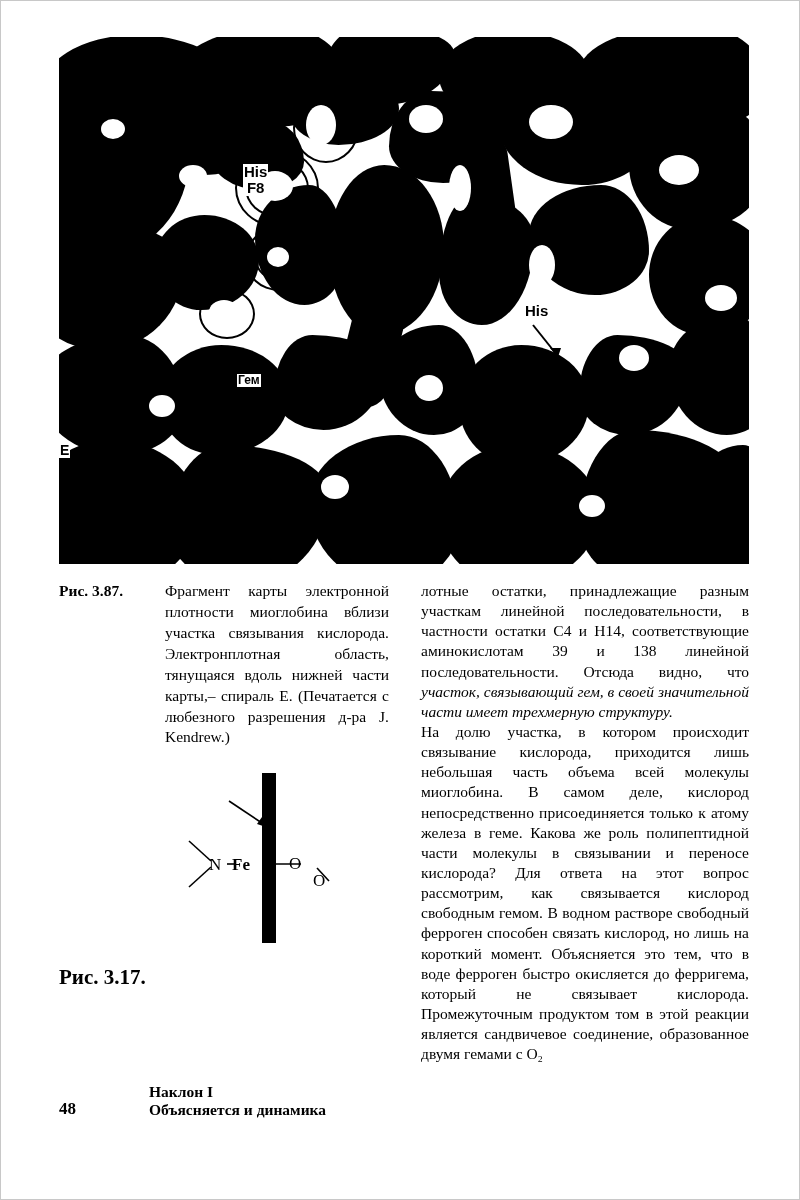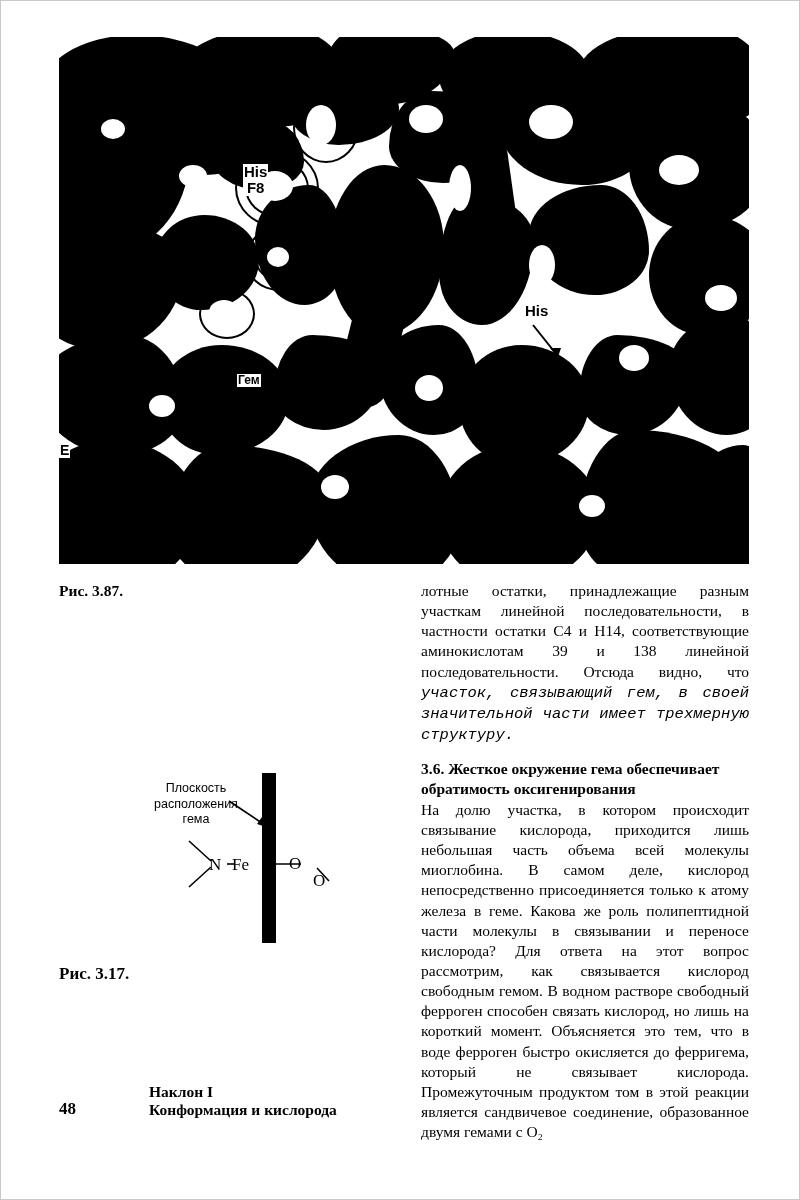--- a/index.html
+++ b/index.html
@@ -128,31 +128,31 @@
     font-size: 12.5px;
     line-height: 1.25;
     font-weight: normal;
   }
   .atom {
     position: absolute;
     font-family: "Liberation Serif", serif;
     font-size: 17px;
   }
   .atom-n { left: 80px; top: 82px; }
-  .atom-fe { left: 103px; top: 82px; }
+  .atom-fe { left: 103px; top: 82px; font-weight: bold; }
   .atom-o1 { left: 160px; top: 81px; }
   .atom-o2 { left: 184px; top: 98px; }
 
   
   .cap317 {
     position: absolute;
     left: 58px;
     top: 962px;
     width: 330px;
-    font-size: 17px;
+    font-size: 21px;
     line-height: 1.35;
   }
   .folio {
     position: absolute;
     left: 58px;
     top: 1098px;
     font-weight: bold;
     font-size: 17px;
   }
   .footer-part {
@@ -174,21 +174,21 @@
   .col-right {
     position: absolute;
     left: 420px;
     top: 580px;
     width: 328px;
     font-size: 15.5px;
     line-height: 1.30;
     text-align: justify;
   }
   .col-right p { margin: 0 0 0 0; text-indent: 0; }
-  .col-right .it { font-style: italic; font-family: Liberation Mono, monospace; }
+  .col-right .it { font-style: italic; }
   .sec-head {
     font-weight: bold;
     margin-top: 14px;
     margin-bottom: 2px;
     text-align: left;
     line-height: 1.25;
   }
 </style>
 </head>
 <body>
@@ -287,28 +287,24 @@
         <div>F8</div>
       </div>
       <div class="map-label lbl-his2">His</div>
       <div class="map-label lbl-gem">Гем</div>
       <div class="map-label lbl-e">E</div>
     </div>
   </div>
 
   <div class="cap316">
     <span class="cap-label">Рис. 3.87.</span>
+    <div class="cap-body">Фрагмент карты электронной плотности миоглобина вблизи участка связывания кислорода. Электронплотная область, тянущаяся вдоль нижней части карты,– спираль Е. (Печатается с любезного разрешения д-ра J. Kendrew.)</div>
   </div>
 
   <div class="figure-heme">
-    <div class="heme-cap-txt">
-      <div>Плоскость</div>
-      <div>расположения</div>
-      <div>гема</div>
-    </div>
 
     <svg style="position:absolute; left:96px; top:18px; width:52px; height:44px;" viewBox="0 0 52 44">
       <line x1="4" y1="10" x2="40" y2="34" stroke="#000" stroke-width="1.6"></line>
       <polygon points="44,37 32,33 37,26" fill="#000"></polygon>
     </svg>
 
     <div class="plane-bar"></div>
 
     <svg style="position:absolute; left:54px; top:62px; width:200px; height:70px;" viewBox="0 0 200 70">
 
@@ -327,21 +323,20 @@
     <span class="atom atom-o1">O</span>
     <span class="atom atom-o2">O</span>
   </div>
 
   <div class="cap317">
     <span class="cap-label">Рис. 3.17.</span>
   </div>
 
   <div class="folio">48</div>
   <div class="footer-part">Наклон I</div>
-  <div class="footer-sub">Конформация и кислорода</div>
+  <div class="footer-sub">Объясняется и динамика</div>
 
   <div class="col-right">
     <p><span>лотные остатки, принадлежащие разным участкам линейной последовательности, в частности остатки C4 и H14, соответствующие аминокислотам 39 и 138 линейной последовательности. Отсюда видно, что </span><span class="it">участок, связывающий гем, в своей значительной части имеет трехмерную структуру.</span></p>
-    <div class="sec-head">3.6. Жесткое окружение гема обеспечивает обратимость оксигенирования</div>
     <p>На долю участка, в котором происходит связывание кислорода, приходится лишь небольшая часть объема всей молекулы миоглобина. В самом деле, кислород непосредственно присоединяется только к атому железа в геме. Какова же роль полипептидной части молекулы в связывании и переносе кислорода? Для ответа на этот вопрос рассмотрим, как связывается кислород свободным гемом. В водном растворе свободный ферроген способен связать кислород, но лишь на короткий момент. Объясняется это тем, что в воде ферроген быстро окисляется до ферригема, который не связывает кислорода. Промежуточным продуктом том в этой реакции является сандвичевое соединение, образованное двумя гемами с O₂</p>
   </div>
 
 </div>
 
 </body></html>

